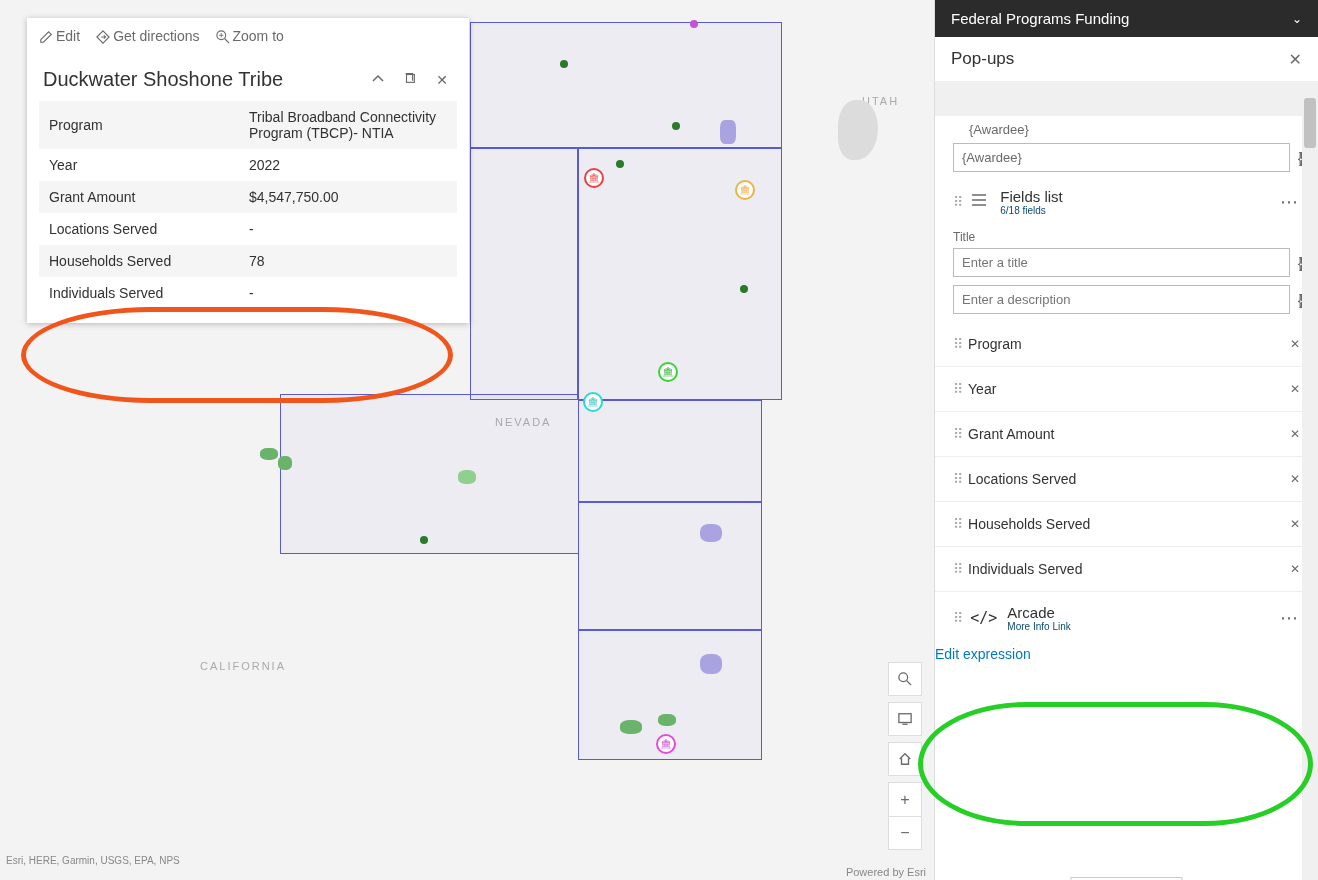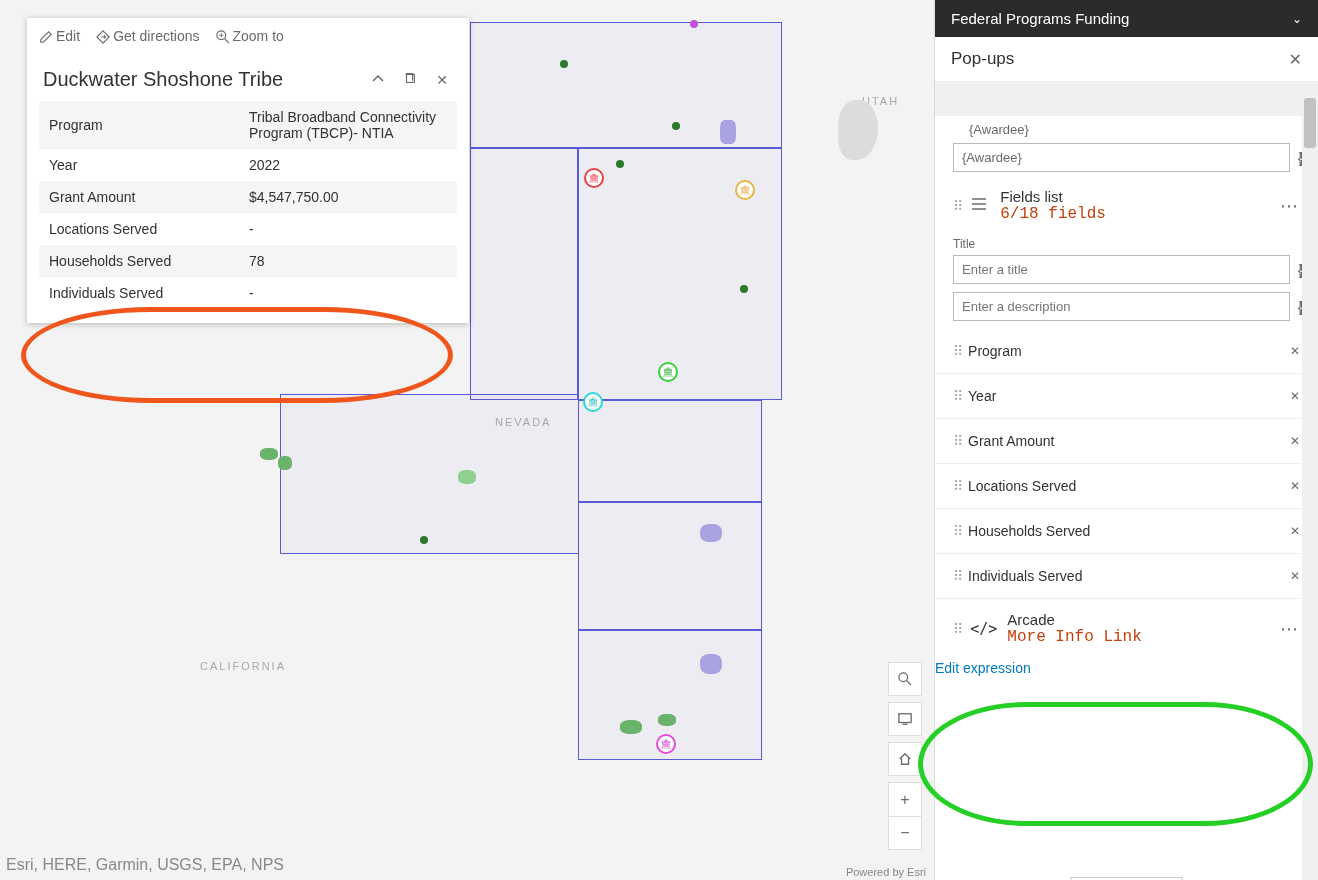--- a/index.html
+++ b/index.html
@@ -33,35 +33,35 @@
   .section-title .close { margin-left:auto; color:#6a6a6a; cursor:pointer; font-size:16px; }
   .panel-body { background:#fff; height:calc(100% - 48px - 46px); overflow-y:hidden; position:relative; padding:6px 0 12px;margin-top:34px; }
   .awardee-label { font-size:13px; color:#6a6a6a; padding-left:34px; margin-bottom:6px; }
   .input-row { display:flex; align-items:center; padding:0 18px 8px; gap:8px; }
   .input-row input { flex:1; padding:6px 8px; border:1px solid #bbb; font-size:13px; color:#6a6a6a; }
   .brace { font-size:15px; color:#6a6a6a; letter-spacing:-4px; cursor:pointer; }
   .fields-header { display:flex; align-items:center; padding:8px 18px; gap:10px; }
   .grip { color:#aaa; cursor:move; font-size:14px; letter-spacing:-3px; }
   .fields-icon { width:20px; font-size:16px; color:#6a6a6a; }
   .fields-title { font-size:15px; color:#323232; }
-  .fields-sub { font-size:16px; color:#c2410c;font-family:Liberation Mono, monospace; }
+  .fields-sub { font-size:10px; color:#0c4a6e; }
   .dots { margin-left:auto; cursor:pointer; font-size:18px; letter-spacing:2px; color:#6a6a6a; }
   .form-label { font-size:12px; color:#6a6a6a; padding:6px 18px 4px; }
   .select-link { color:#0079c1; font-size:14px; text-align:center; padding:10px 0 14px; cursor:pointer; }
   .field-row { display:flex; align-items:center; padding:14px 18px; border-bottom:1px solid #eee; font-size:14px; color:#323232; }
   .field-row .remove { margin-left:auto; font-size:12px; color:#6a6a6a; cursor:pointer; }
   .arcade-block { display:flex; align-items:center; padding:12px 18px 4px; gap:10px; }
   .arcade-icon { font-family:monospace; font-size:15px; color:#323232; }
   .edit-expr { color:#0079c1; font-size:14px; text-align:left; padding:10px 0 16px; cursor:pointer; }
   .circle-green { position:absolute; left:918px; top:702px; width:395px; height:124px; border:5px solid #26cf26; border-radius:55% / 100%; pointer-events:none; z-index:20; }
   .add-content { position:absolute; left:50%; transform:translateX(-50%); bottom:-4px; background:#fff; border:1px solid #ccc; padding:6px 14px; font-size:13px; color:#323232; cursor:pointer; display:flex; align-items:center; gap:6px; }
   
   .map-tools { position:absolute; left:888px; top:662px; display:flex; flex-direction:column; }
   .map-tool-btn { width:34px; height:34px; border:1px solid #ddd; background:white; margin-bottom:6px; display:flex; align-items:center; justify-content:center; cursor:pointer; color:#6a6a6a; }
-  .map-credits { position:absolute; left:6px; bottom:6px; font-size:16px; color:#888; }
+  .map-credits { position:absolute; left:6px; bottom:14px; font-size:10px; color:#888; }
   .map-powered { position:absolute; right:392px; bottom:2px; font-size:11px; color:#888; }
   
   .scrollbar { position:absolute; right:0; top:94px; width:16px; height:calc(100% - 94px); background:#f0f0f0; }
   .scrollbar-thumb { position:absolute; left:2px; top:4px; width:12px; height:50px; background:#c1c1c1; border-radius:3px; }
 </style>
 </head>
 <body>
 
 <div class="map-area">
   <div class="map-label" style="left:200px; top:660px;">CALIFORNIA</div>

